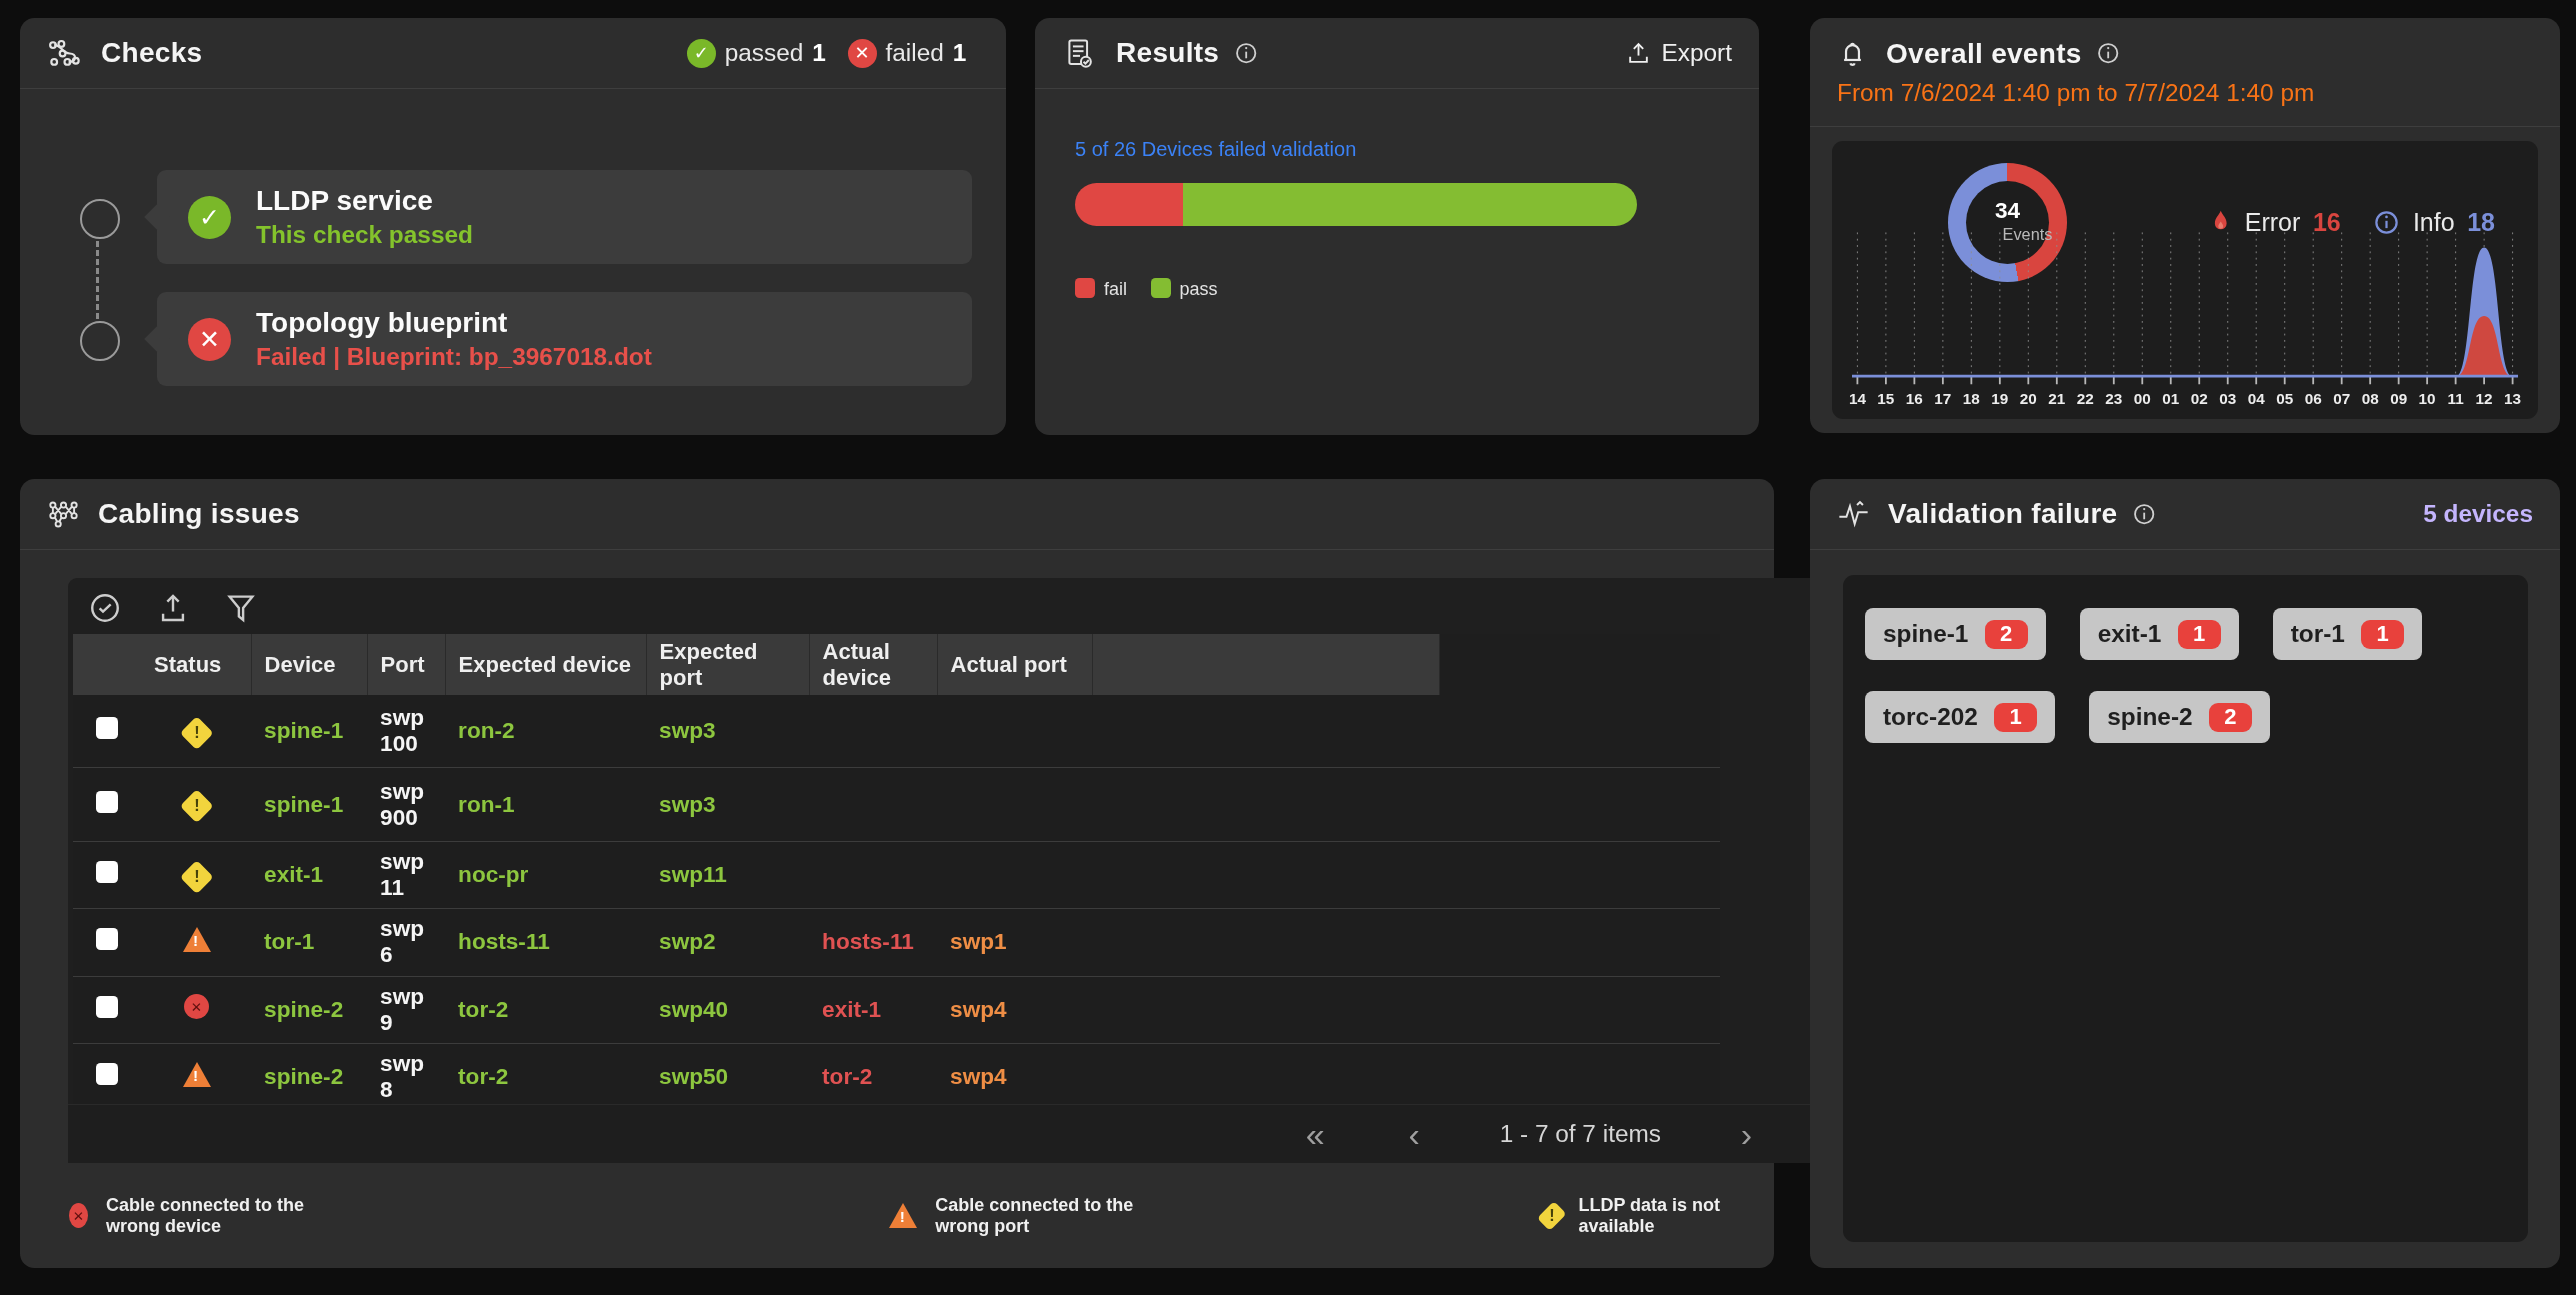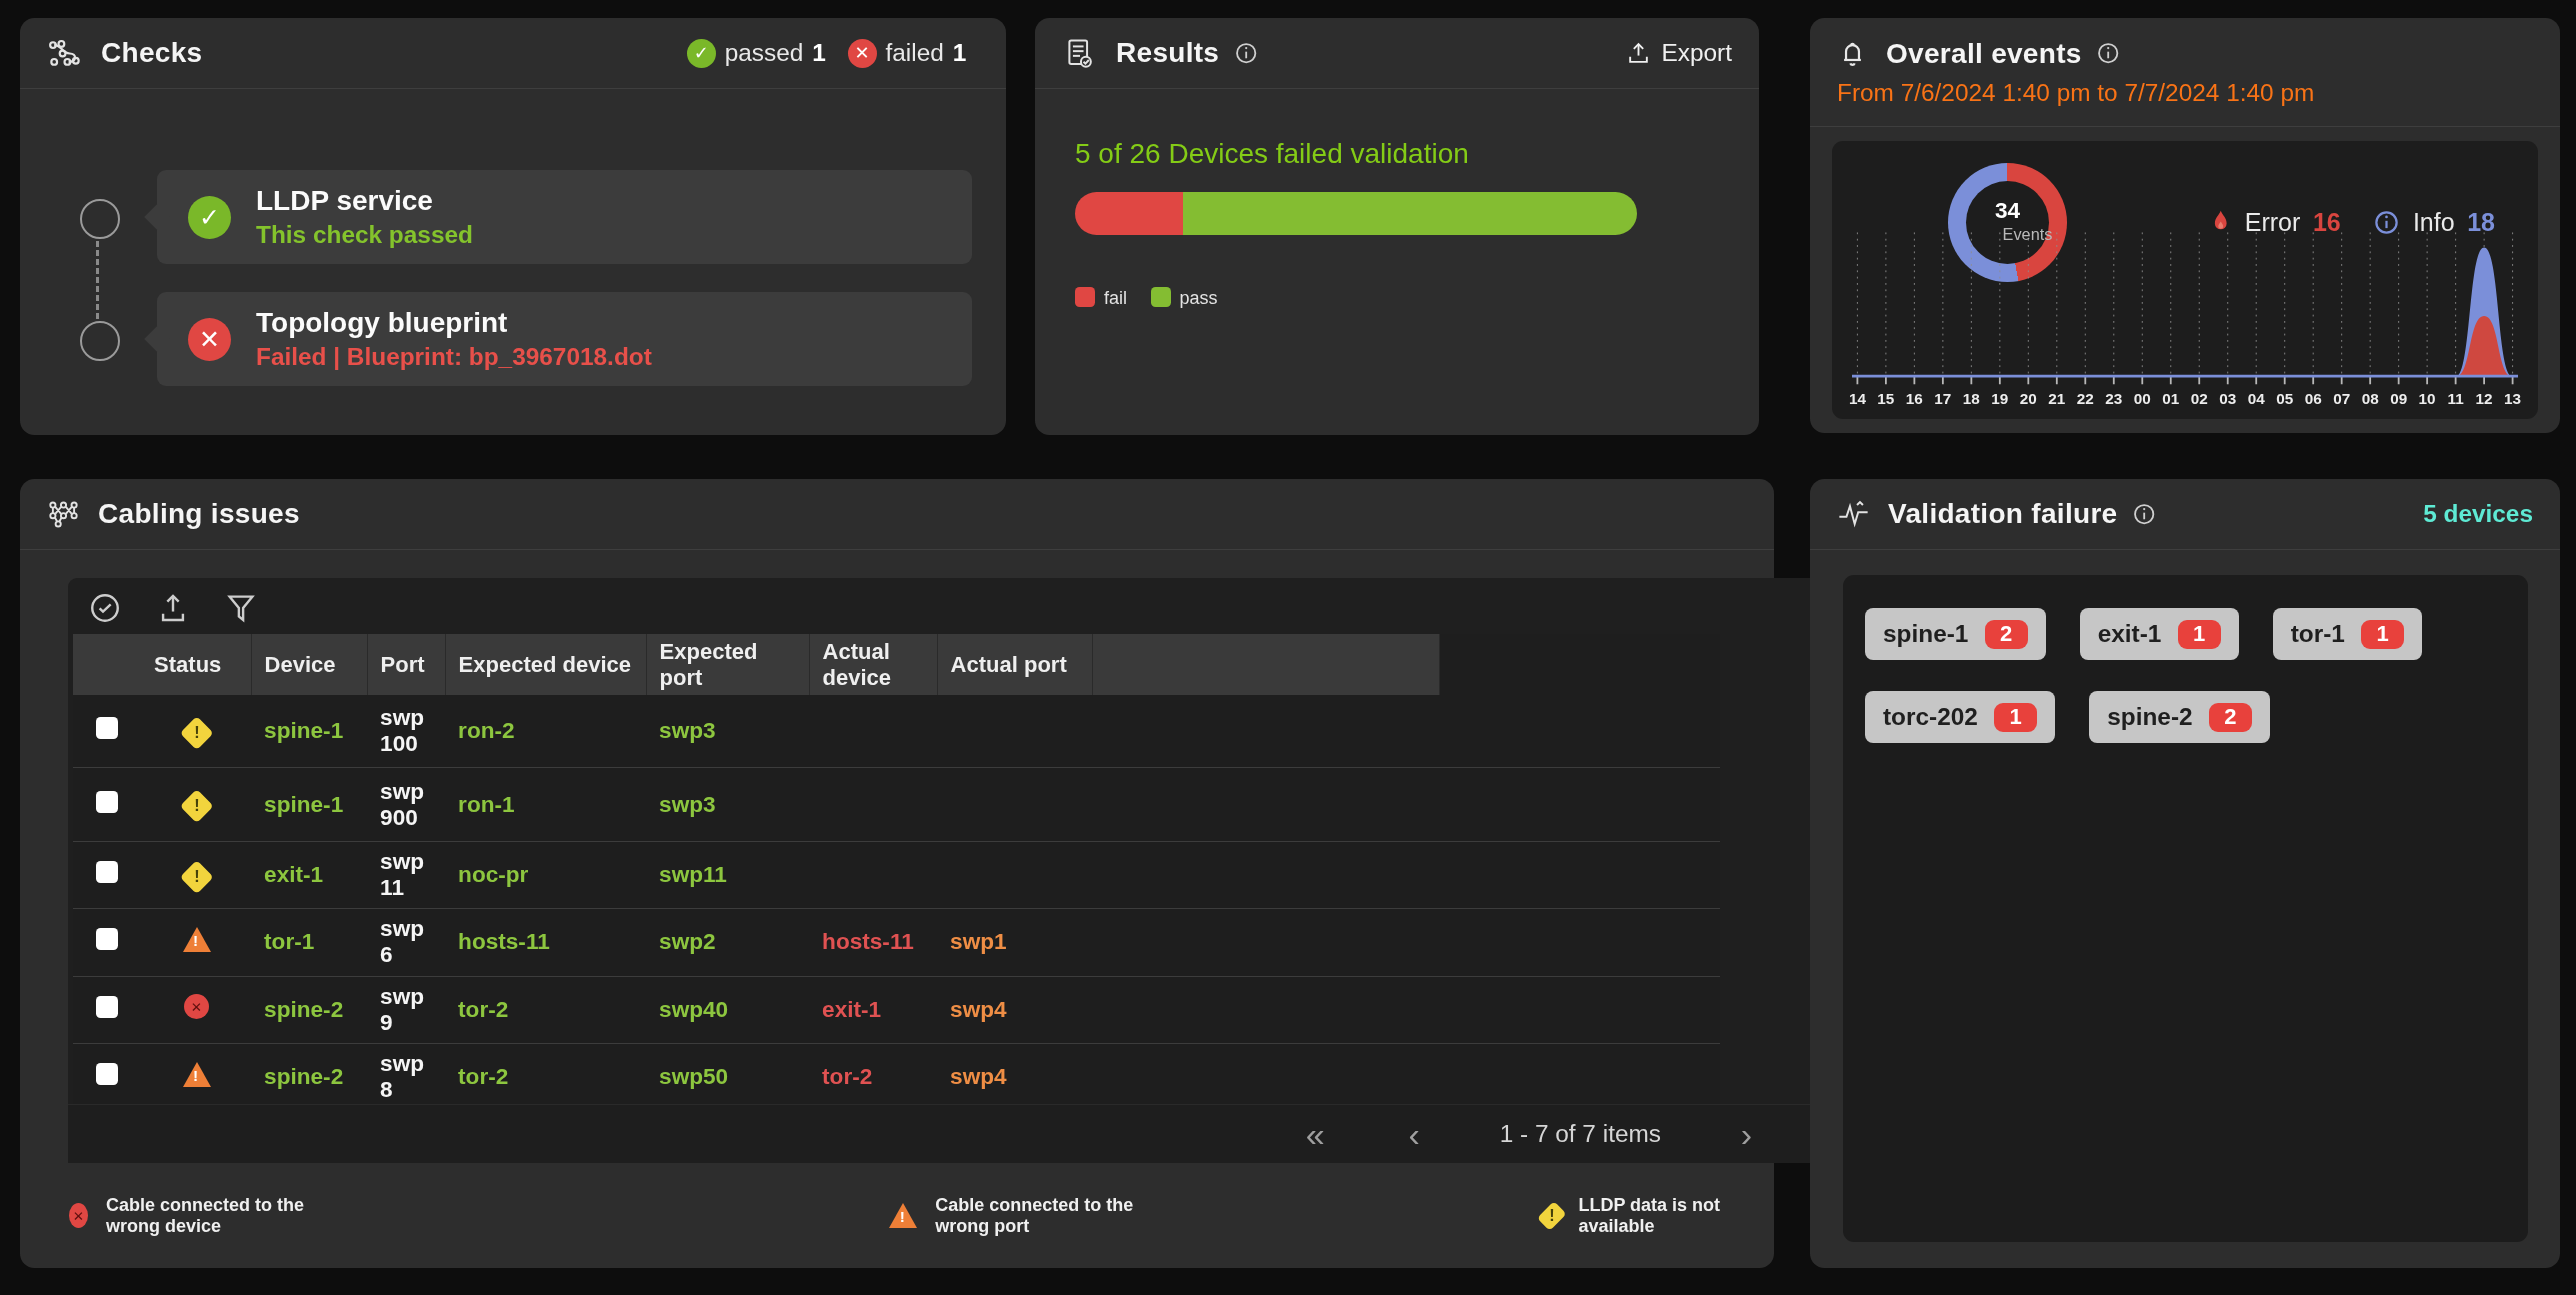--- a/index.html
+++ b/index.html
@@ -26,21 +26,21 @@
   .check-ico{width:43px;height:43px;border-radius:50%;display:flex;align-items:center;justify-content:center;color:#fff;font-size:25px;font-weight:bold;margin-right:25px;}
   .check-text .t{font-size:28px;font-weight:bold;color:#fbfbfb;}
   .check-text .s{font-size:24.4px;font-weight:bold;margin-top:3.6px;}
   .s-pass{color:#84c32c;}
   .s-fail{color:#e8504a;}
 
   
   #card-results{left:1035px;top:18px;width:724px;height:417px;}
   .export-btn{display:flex;align-items:center;gap:11px;font-size:24.4px;color:#f0f0f0;cursor:pointer;}
   .results-body{padding:49px 40px 0 40px;}
-  .results-headline{font-size:28px;color:#84cc16;}
+  .results-headline{font-size:20px;color:#3b82f6;}
   .progress{margin-top:22px;width:562px;height:43px;border-radius:22px;overflow:hidden;display:flex;}
   .progress .p-fail{height:100%;}
   .progress .p-pass{height:100%;flex:1;}
   .mini-legend{display:flex;align-items:center;gap:23.5px;margin-top:52px;}
   .mini-legend .sw{width:20px;height:20px;border-radius:4.5px;display:inline-block;margin-right:9px;vertical-align:-2.7px;}
   .mini-legend span.lbl{font-size:18px;color:#e3e3e3;}
 
   
   #card-events{left:1810px;top:18px;width:750px;height:415px;}
   .events-header{height:108px;display:flex;flex-direction:column;justify-content:center;padding:0 27px;border-bottom:1.8px solid #3e3e3e;}
@@ -94,21 +94,21 @@
   .pg-btn{color:#9f9f9f;font-size:34px;cursor:pointer;width:99px;text-align:center;user-select:none;}
   .pg-label{color:#d6d6d6;font-size:24.4px;margin:0 36px;}
   .cab-legend{position:absolute;left:49px;right:27px;bottom:23.5px;height:58px;display:flex;align-items:center;}
   .cab-legend .item{display:flex;align-items:center;gap:18px;margin-right:135px;}
   .cab-legend .item .txt{font-size:18px;font-weight:bold;color:#f0f0f0;}
   .cab-legend .item:nth-child(2){margin-left:406px;margin-right:0;}
   .cab-legend .item:nth-child(3){margin-left:388px;margin-right:0;}
 
   
   #card-validation{left:1810px;top:479px;width:750px;height:789px;}
-  .devices-count{font-size:24.4px;font-weight:bold;color:#5eead4;}
+  .devices-count{font-size:24.4px;font-weight:bold;color:#c4b5fd;}
   .val-panel{position:absolute;left:33px;top:96px;width:685px;height:667px;background:#1c1c1c;border-radius:11px;padding:33px 22px;box-sizing:border-box;}
   .chips{display:flex;flex-wrap:wrap;gap:31px 34px;}
   .chip{background:#c6c6c6;border-radius:8.1px;height:52px;display:flex;align-items:center;padding:0 18px;cursor:pointer;}
   .chip .nm{color:#1f1f1f;font-weight:bold;font-size:24.4px;}
   .chip .ct{background:#e8413c;color:#fff;font-weight:bold;font-size:22px;border-radius:9px;min-width:43px;height:29px;display:flex;align-items:center;justify-content:center;margin-left:16.3px;}
 </style>
 </head>
 <body>
 
 <div class="card" id="card-checks">

